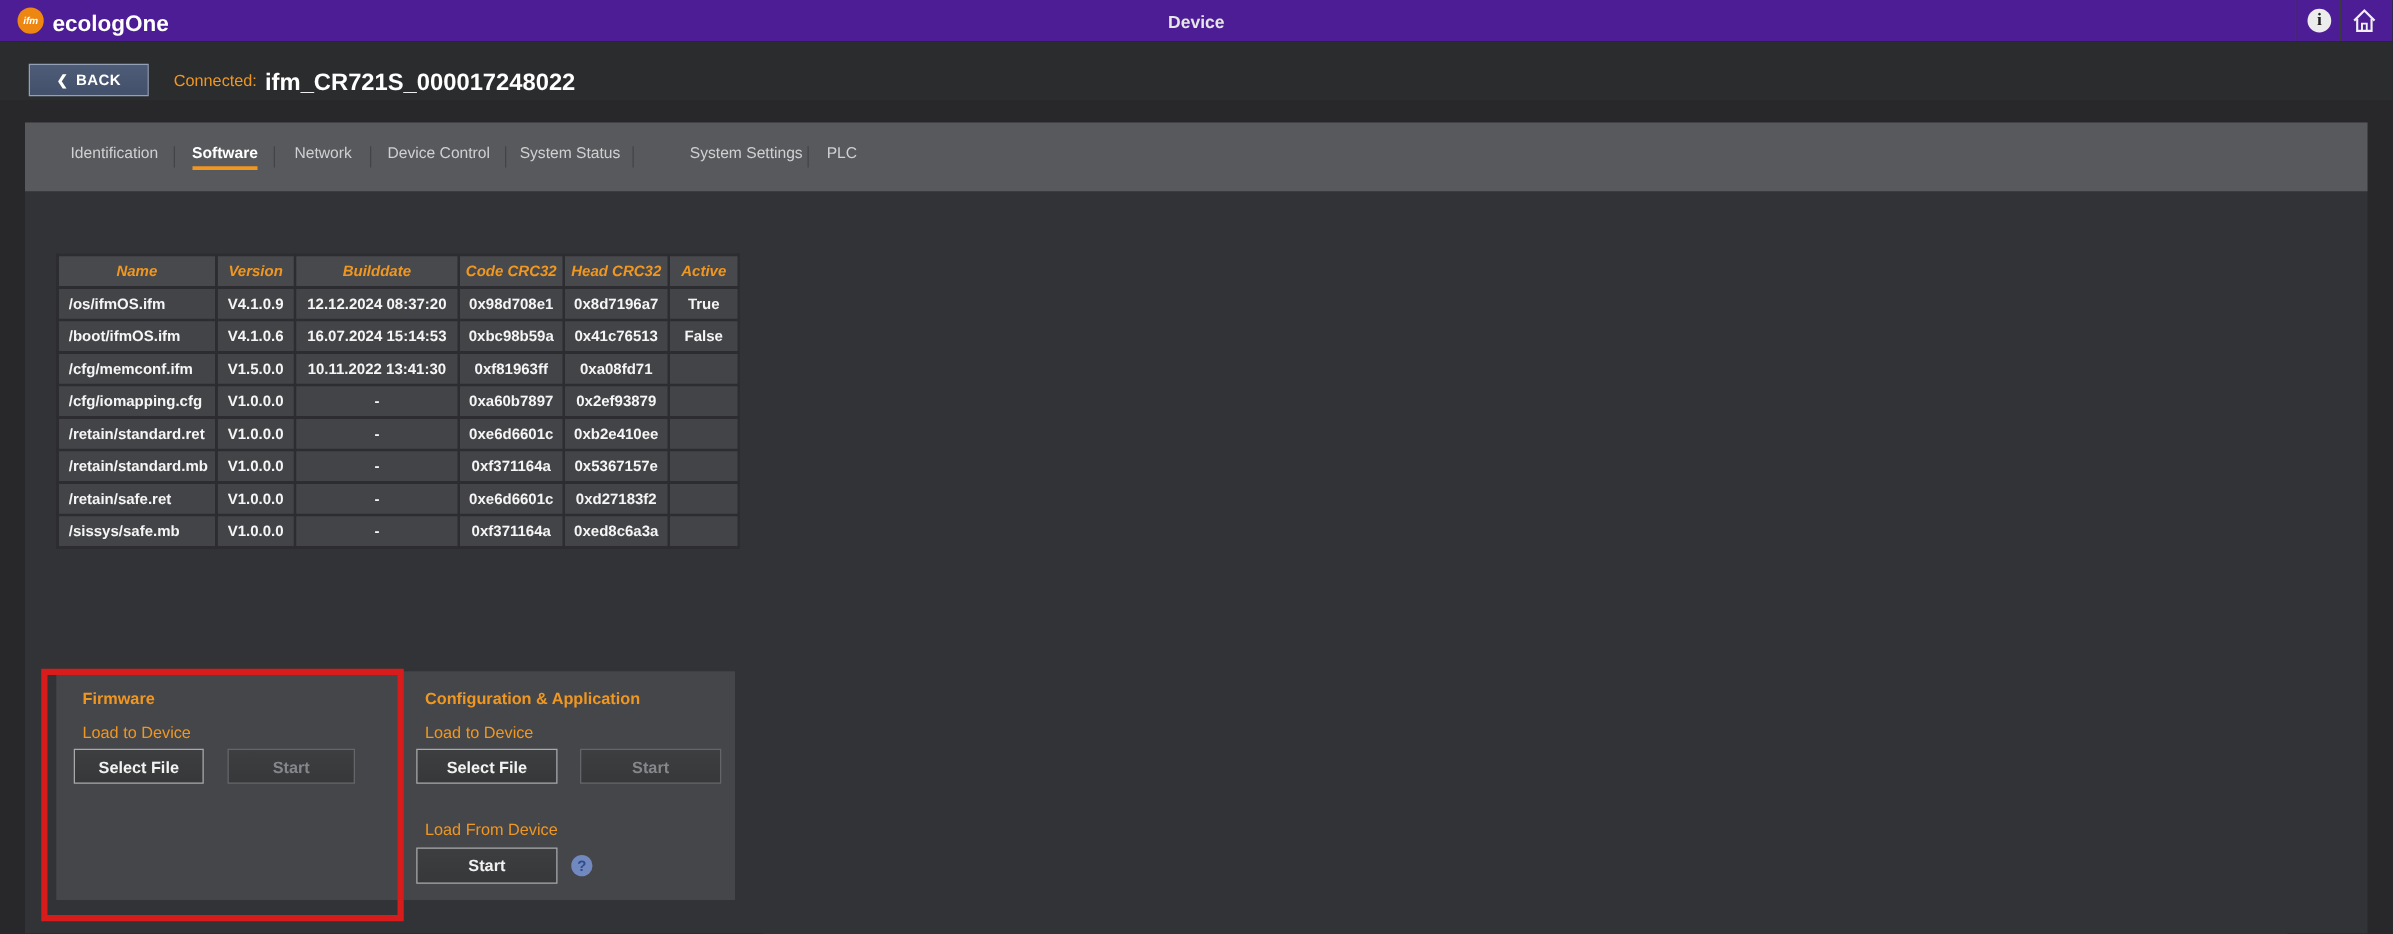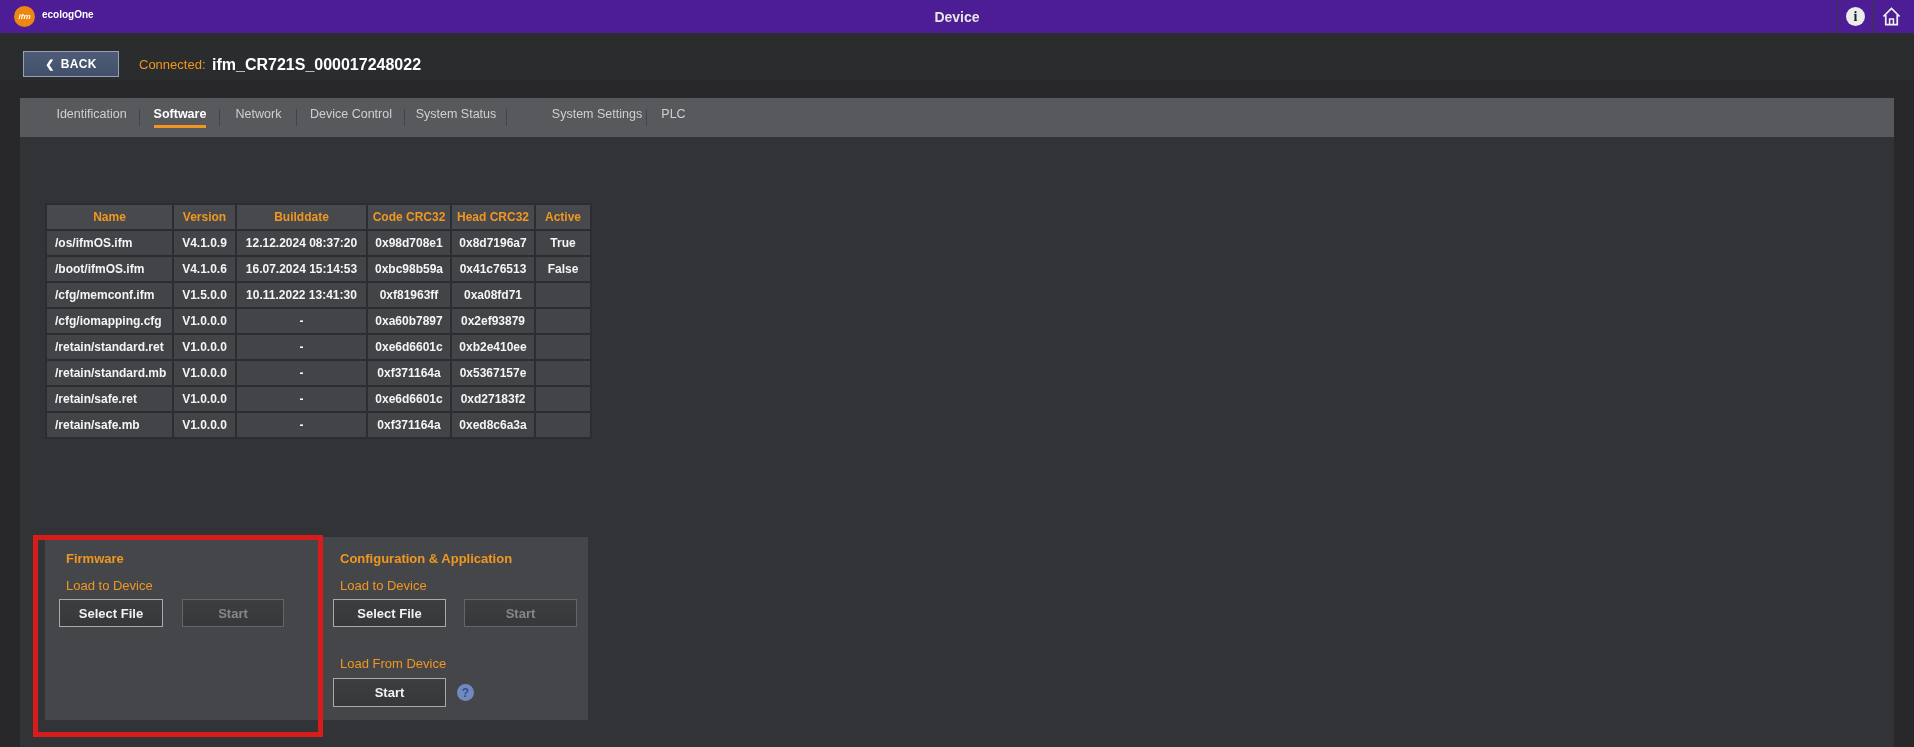--- a/index.html
+++ b/index.html
@@ -5,60 +5,60 @@
   html,body{margin:0;padding:0;width:1914px;height:747px;overflow:hidden;
     background:#28282a;font-family:"Liberation Sans",sans-serif;}
   #stage{position:relative;width:1914px;height:747px;}
 
   
   #topbar{position:absolute;left:0;top:0;width:100%;height:33px;background:#4c1d95;
     border-bottom:1px solid #151516;}
   #logo{position:absolute;left:14px;top:6px;width:21px;height:21px;border-radius:50%;
     background:#ee8711;color:#fff;font-size:8px;font-weight:bold;font-style:italic;
     display:flex;align-items:center;justify-content:center;}
-  #appname{position:absolute;left:42px;top:9px;color:#ffffff;font-size:10px;font-weight:bold;}
+  #appname{position:absolute;left:42px;top:9px;color:#ffffff;font-size:18px;font-weight:bold;}
   #pagetitle{position:absolute;left:0;right:0;top:9px;text-align:center;color:#e6e6e6;
     font-size:14px;font-weight:bold;}
   .topsep{position:absolute;top:0;width:1px;height:33px;background:#3a3b3c;}
   #sep1{left:1836px;} #sep2{left:1872px;}
   #infoicon{position:absolute;left:1846px;top:7px;width:19px;height:19px;border-radius:50%;
     background:#ececec;color:#202122;display:flex;align-items:center;justify-content:center;
     font-family:"Liberation Serif",serif;font-weight:bold;font-size:14px;cursor:pointer;}
   #homeicon{position:absolute;left:1880px;top:5px;width:23px;height:23px;cursor:pointer;}
 
   
   #subbar{position:absolute;left:0;top:33px;width:100%;height:47px;background:#2b2c2e;}
   #backbtn{position:absolute;left:23px;top:18px;width:96px;height:26px;box-sizing:border-box;
     background:linear-gradient(#4e5c78,#42506a);border:1px solid #93a0b6;color:#fff;
     font-size:12px;font-weight:bold;display:flex;align-items:center;justify-content:center;
     gap:6px;cursor:pointer;letter-spacing:.3px;}
   #backbtn .chev{font-size:11px;font-weight:bold;}
   #connlabel{position:absolute;left:139px;top:24px;color:#f09721;font-size:13px;}
-  #devname{position:absolute;left:212px;top:23px;color:#fff;font-size:16px;font-weight:bold;}
+  #devname{position:absolute;left:212px;top:23px;color:#fff;font-size:19px;font-weight:bold;}
 
   
   #card{position:absolute;left:20px;top:98px;width:1874px;height:649px;background:#323336;}
 
   
-  #tabbar{position:absolute;left:0;top:0;width:100%;height:39px;background:#58595c;
+  #tabbar{position:absolute;left:0;top:0;width:100%;height:55px;background:#58595c;
     display:flex;align-items:center;padding-left:23px;box-sizing:border-box;}
   .tab{position:relative;height:39px;display:flex;align-items:center;justify-content:center;
     color:#cfd0d1;font-size:12.5px;cursor:pointer;flex:none;}
   .tab:not(:last-child)::after{content:"";position:absolute;right:0;top:11px;height:17px;
     width:1px;background:#434446;}
   .tab span{padding-bottom:4px;border-bottom:3px solid transparent;pointer-events:none;}
   .tab.active{color:#ffffff;font-weight:bold;}
   .tab.active span{border-bottom-color:#f09721;}
 
   
   #swtable{position:absolute;left:25px;top:105px;border-collapse:collapse;table-layout:fixed;
     width:545px;}
   #swtable th,#swtable td{border:2px solid #2c2d30;height:24px;padding:0 2px;font-size:12px;
     overflow:hidden;white-space:nowrap;}
-  #swtable th{background:#48494c;color:#f09721;font-weight:bold;text-align:center;}
+  #swtable th{background:#48494c;color:#f09721;font-weight:bold;text-align:center;font-style:italic;}
   #swtable td{background:#434447;color:#f5f5f5;font-weight:bold;text-align:center;}
   #swtable td.cname{text-align:left;padding-left:8px;}
 
   
   #panel{position:absolute;left:25px;top:439px;width:543px;height:183px;background:#454649;}
   .sec{position:absolute;top:0;height:183px;}
   #fwsec{left:14px;width:232px;}
   #cfgsec{left:288px;width:248px;}
   .sec-title{position:absolute;top:14px;left:7px;color:#f09721;font-size:13px;font-weight:bold;}
   .sec-sub{position:absolute;color:#f09721;font-size:13px;}
@@ -207,21 +207,21 @@
           </tr>
           <tr>
             <td class="cname">/retain/safe.ret</td>
             <td>V1.0.0.0</td>
             <td>-</td>
             <td>0xe6d6601c</td>
             <td>0xd27183f2</td>
             <td></td>
           </tr>
           <tr>
-            <td class="cname">/retain/safe.mb</td>
+            <td class="cname">/sissys/safe.mb</td>
             <td>V1.0.0.0</td>
             <td>-</td>
             <td>0xf371164a</td>
             <td>0xed8c6a3a</td>
             <td></td>
           </tr>
         </tbody>
     </table>
 
     <div id="panel">

